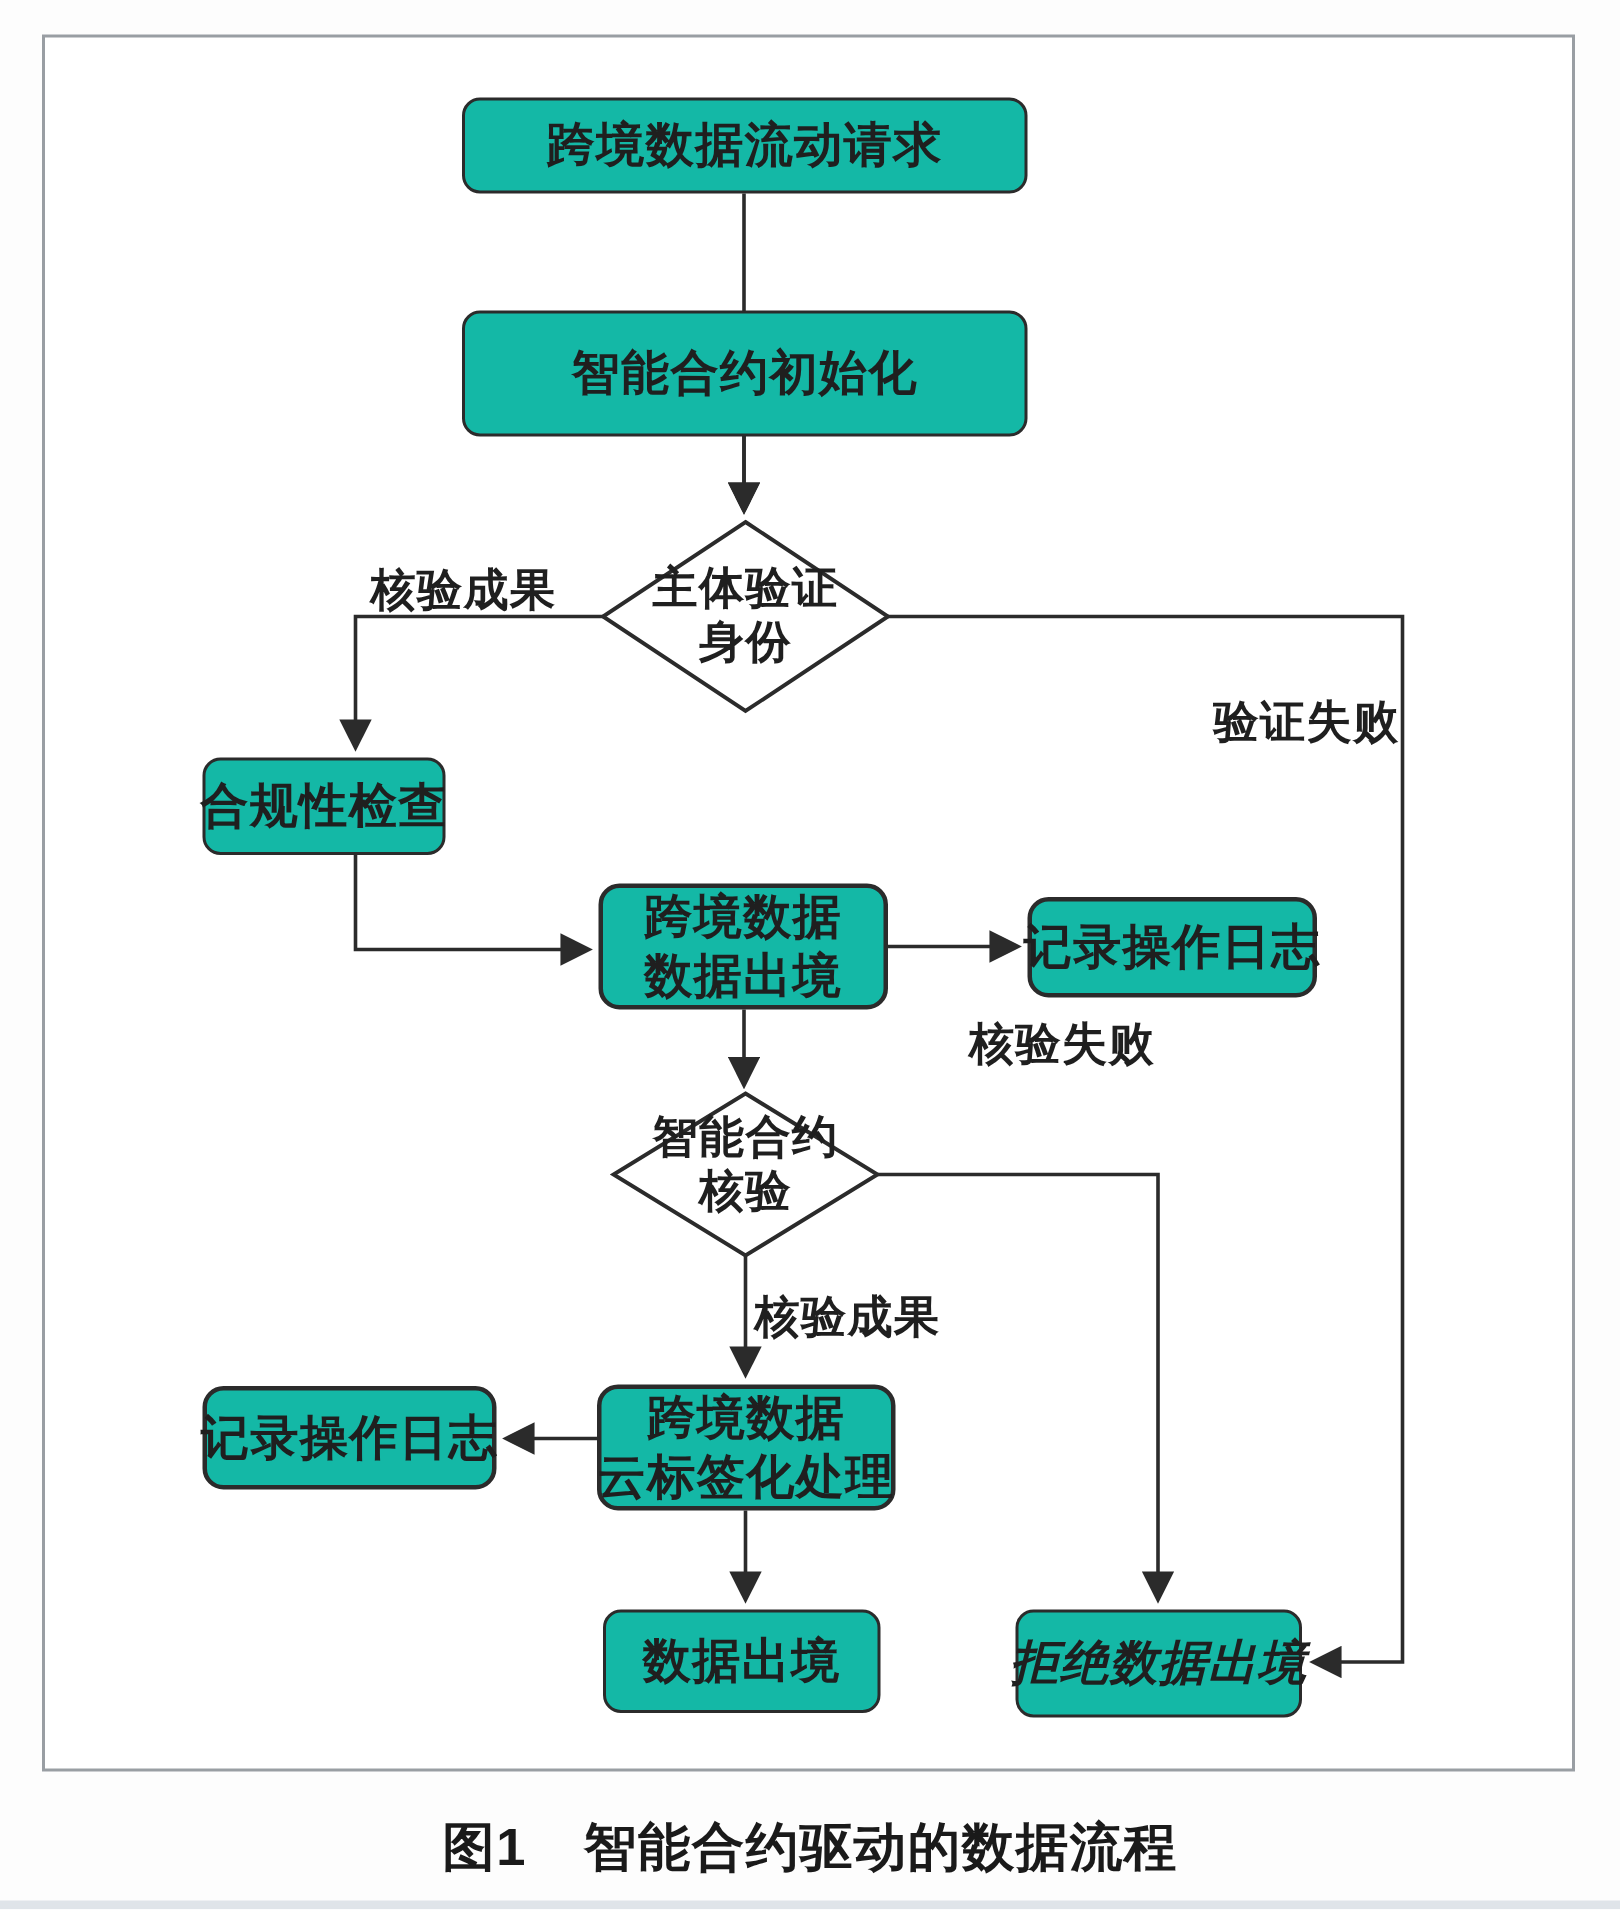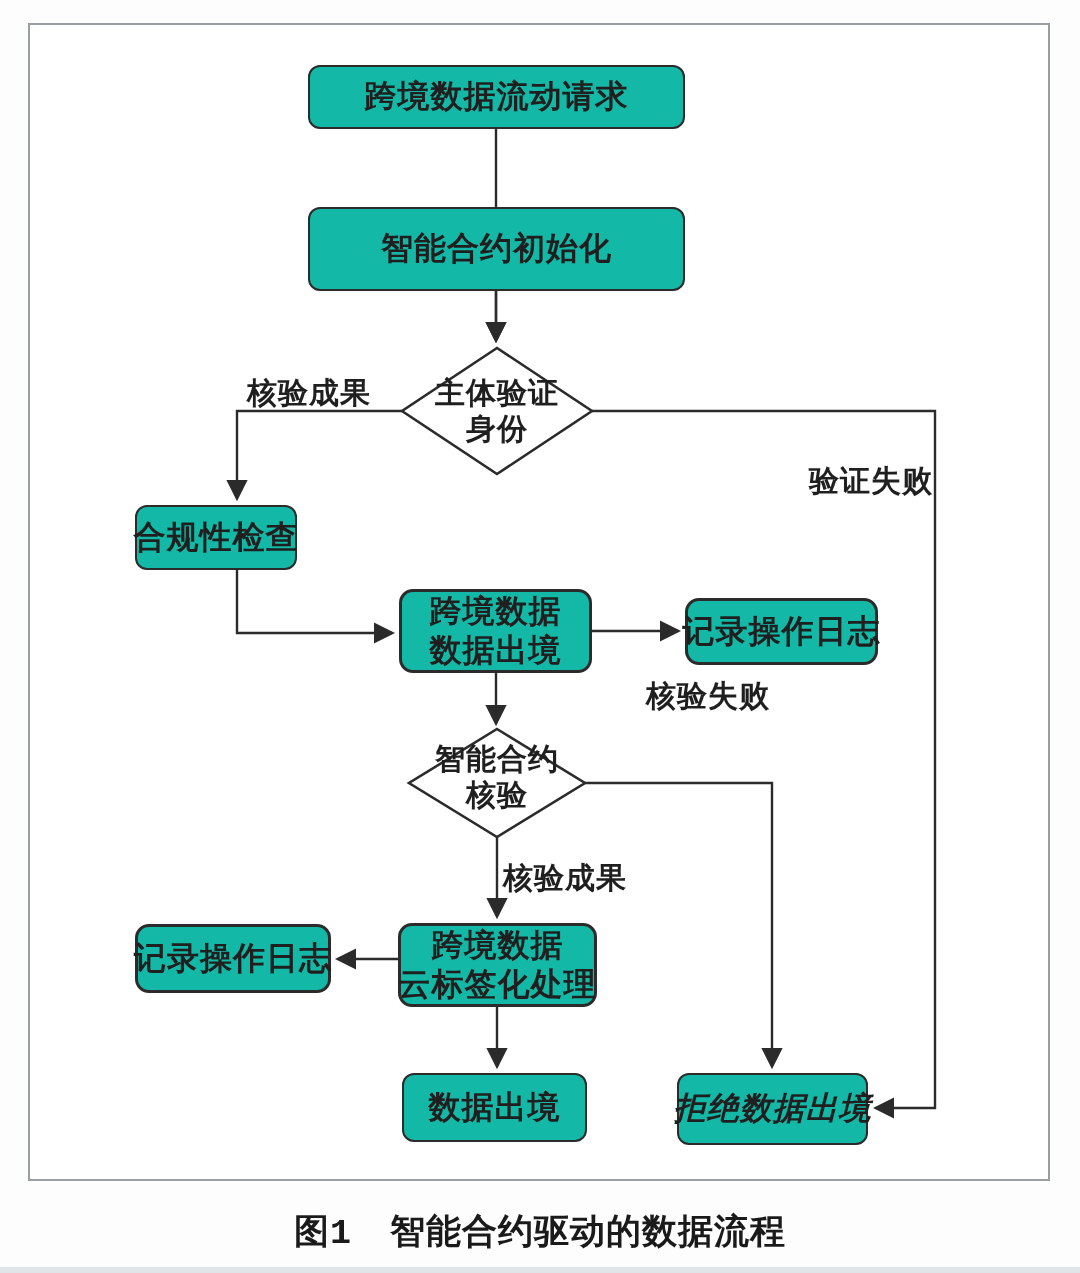--- a/index.html
+++ b/index.html
@@ -45,21 +45,21 @@
     display:flex;flex-direction:column;
     align-items:center;justify-content:center;
     font-size:30px;font-weight:600;
     line-height:1.2;text-align:left;
     letter-spacing:1px;
   }
   #caption{
     position:absolute;
     left:0;top:1208px;width:1080px;
     text-align:center;
-    font-family:Liberation Mono, monospace;
+    font-family:Liberation Sans, sans-serif;
     font-weight:bold;
     font-size:35px;
     color:#1a1a1a;
     letter-spacing:1px;
   }
   #caption .cap-gap{display:inline-block;width:38px;}
   #bottom-edge{
     position:absolute;left:0;bottom:0;width:1080px;height:6px;
     background:#dfe4e9;
   }

